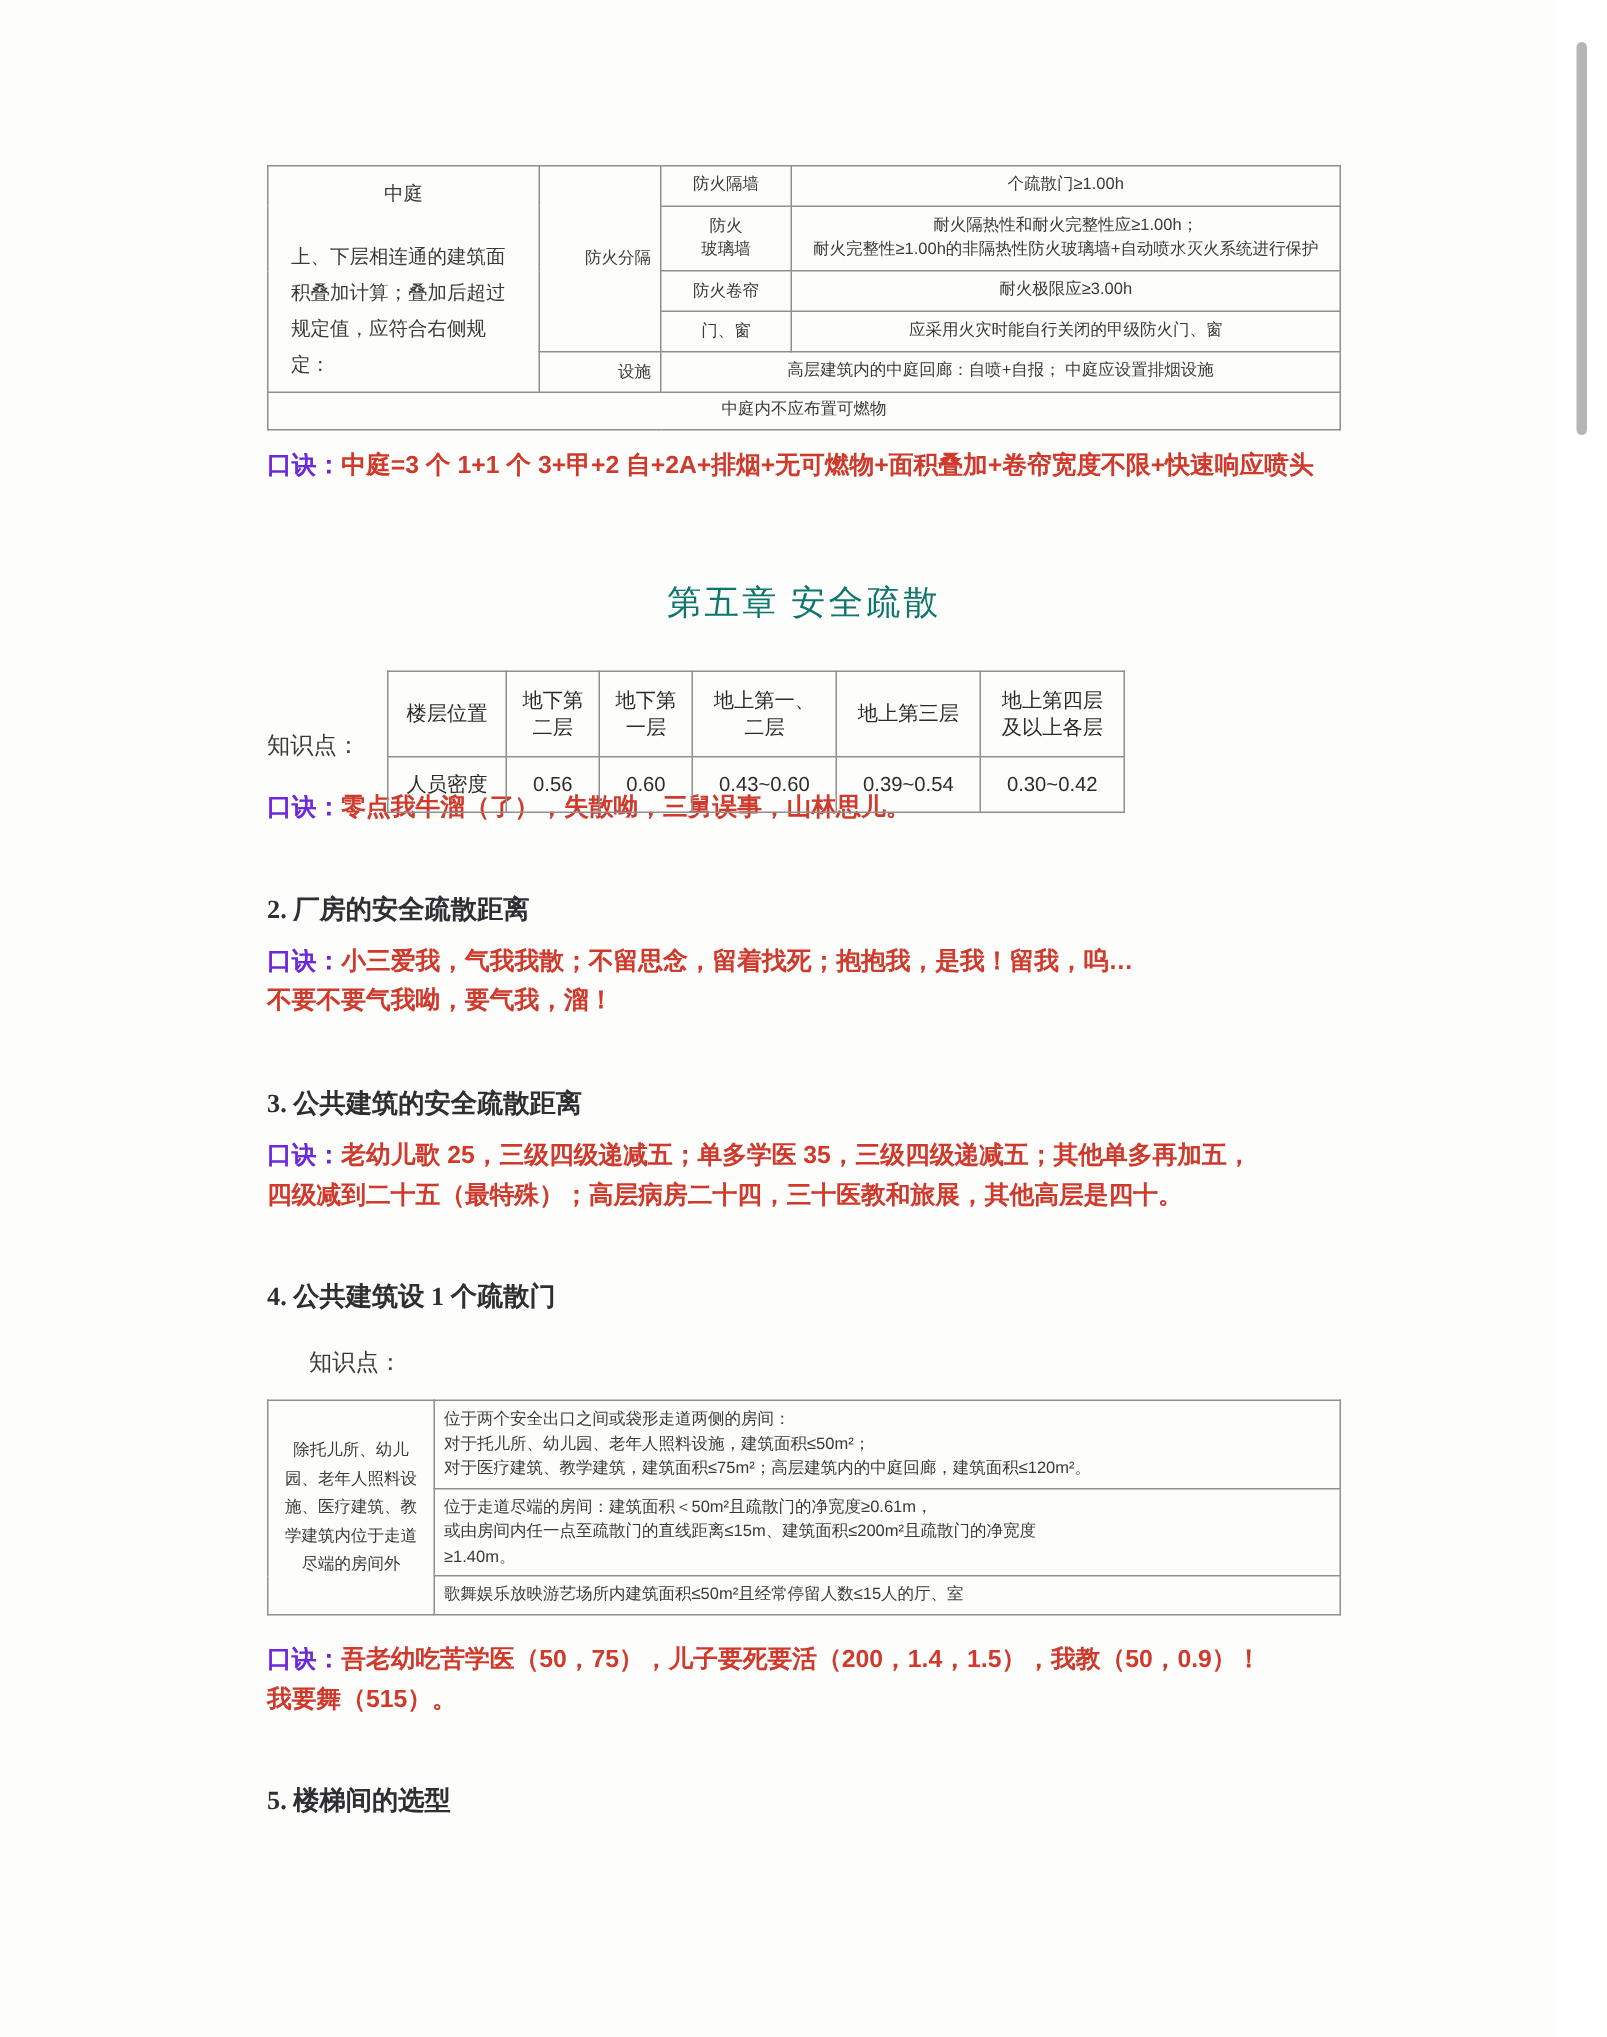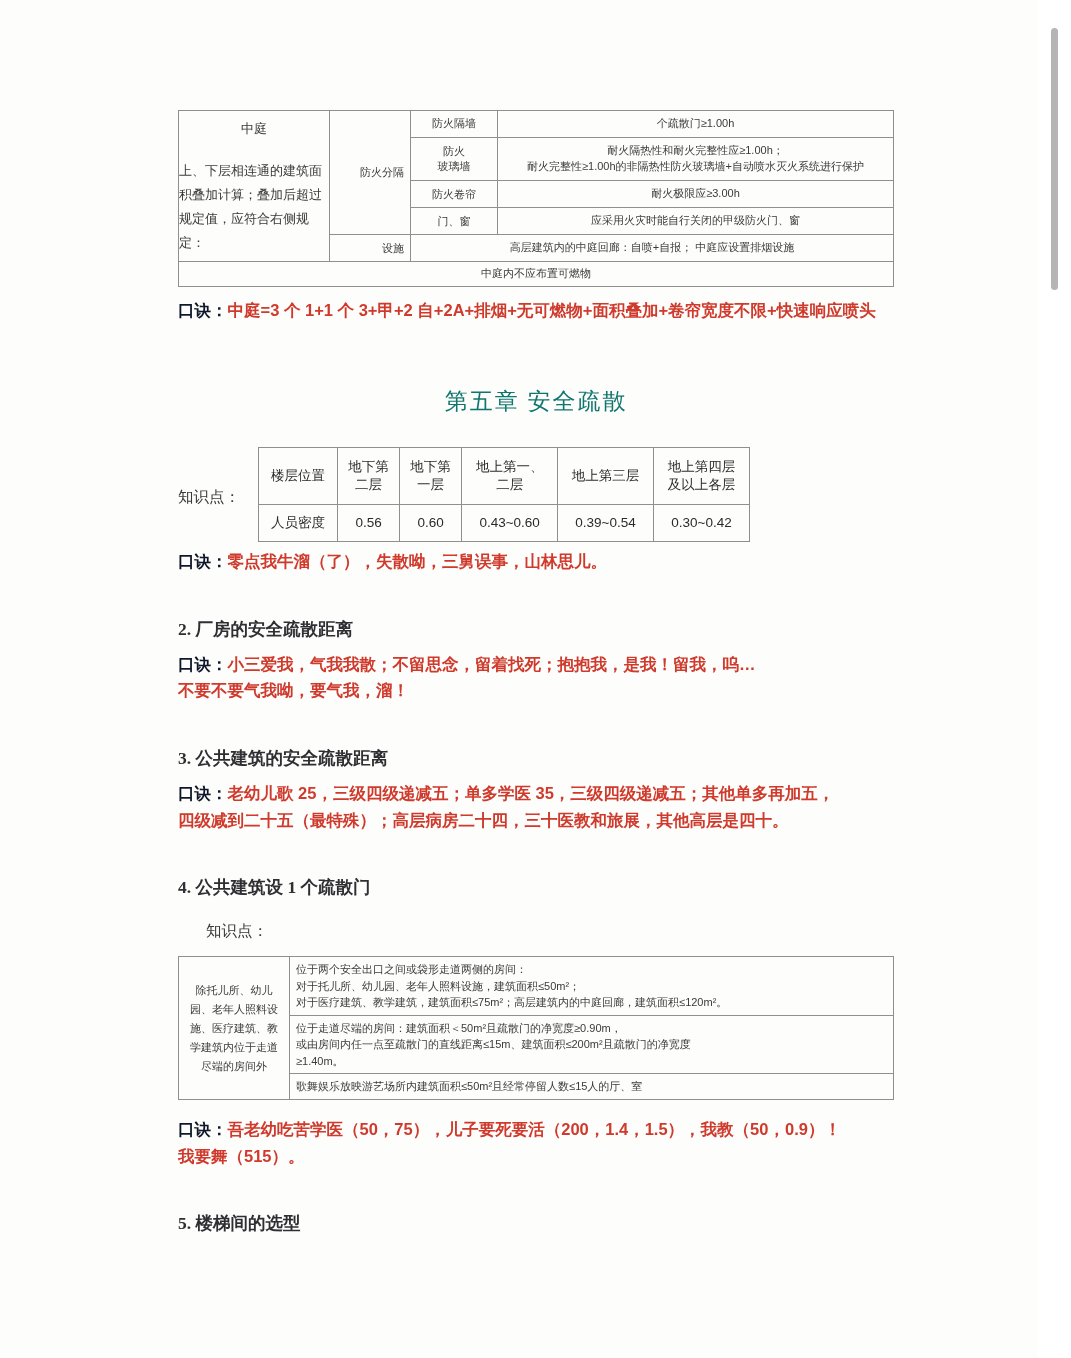--- a/index.html
+++ b/index.html
@@ -66,38 +66,38 @@
   .l { text-align: left; }
 
   
   .tbl-atrium { margin-top: 0; }
   .tbl-atrium td { font-size: 13px; }
   .tbl-atrium .lead {
     width: 150px;
     text-align: center;
     line-height: 1.85;
     font-size: 13px;
-    padding: 6px 0;
+    padding: 6px 15px;
   }
   .tbl-atrium .lead .t1 { display: block; margin-bottom: 18px; }
   .tbl-atrium .lead .t2 { display: block; text-align: left; }
   .tbl-atrium .mid { width: 68px; text-align: right; }
   .tbl-atrium .sub { width: 74px; text-align: center; line-height: 1.35; }
   .tbl-atrium .val { text-align: center; line-height: 1.45; }
 
   
   .mnemonic {
     color: #cf3a2c;
     font-family: "Liberation Sans", "DejaVu Sans", sans-serif;
     font-weight: bold;
     font-size: 16.5px;
     line-height: 1.62;
     margin: 10px 0 0 0;
   }
-  .mnemonic .lbl { color: #0f172a; }
+  .mnemonic .lbl { color: #6d28d9; }
 
   
   .chapter-title {
     text-align: center;
     font-size: 23px;
     font-weight: normal;
     letter-spacing: 2px;
     margin: 62px 0 0 0;
     color: #0f766e;
     font-family: "Liberation Serif", "DejaVu Serif", serif;
@@ -247,21 +247,21 @@
             <td>0.56</td>
             <td>0.60</td>
             <td>0.43~0.60</td>
             <td>0.39~0.54</td>
             <td>0.30~0.42</td>
           </tr>
         </tbody>
       </table>
     </div>
 
-    <p class="mnemonic" style="margin-top:31px">
+    <p class="mnemonic" style="margin-top:8px">
       <span class="lbl">口诀：</span><span>零点我牛溜（了），失散呦，三舅误事，山林思儿。</span>
     </p>
 
     <h2 class="section-title">
       <span>2.</span>
       <span>厂房的安全疏散距离</span>
     </h2>
     <p class="mnemonic">
       <span class="lbl">口诀：</span><span>小三爱我，气我我散；不留思念，留着找死；抱抱我，是我！留我，呜…</span><br>
       <span>不要不要气我呦，要气我，溜！</span>
@@ -287,21 +287,21 @@
         <tr>
           <td class="side" rowspan="3">除托儿所、幼儿园、老年人照料设施、医疗建筑、教学建筑内位于走道尽端的房间外</td>
           <td class="body l">
             <p>位于两个安全出口之间或袋形走道两侧的房间：</p>
             <p>对于托儿所、幼儿园、老年人照料设施，建筑面积≤50m²；</p>
             <p>对于医疗建筑、教学建筑，建筑面积≤75m²；高层建筑内的中庭回廊，建筑面积≤120m²。</p>
           </td>
         </tr>
         <tr>
           <td class="body l">
-            <p>位于走道尽端的房间：建筑面积＜50m²且疏散门的净宽度≥0.90m，</p>
+            <p>位于走道尽端的房间：建筑面积＜50m²且疏散门的净宽度≥0.61m，</p>
             <p>或由房间内任一点至疏散门的直线距离≤15m、建筑面积≤200m²且疏散门的净宽度</p>
             <p>≥1.40m。</p>
           </td>
         </tr>
         <tr>
           <td class="body l">
             <p>歌舞娱乐放映游艺场所内建筑面积≤50m²且经常停留人数≤15人的厅、室</p>
           </td>
         </tr>
       </tbody>

